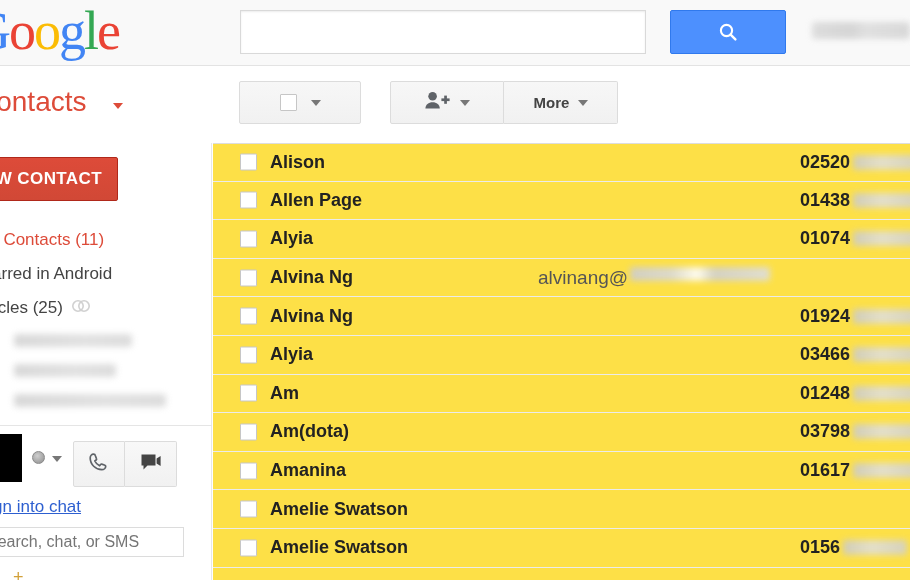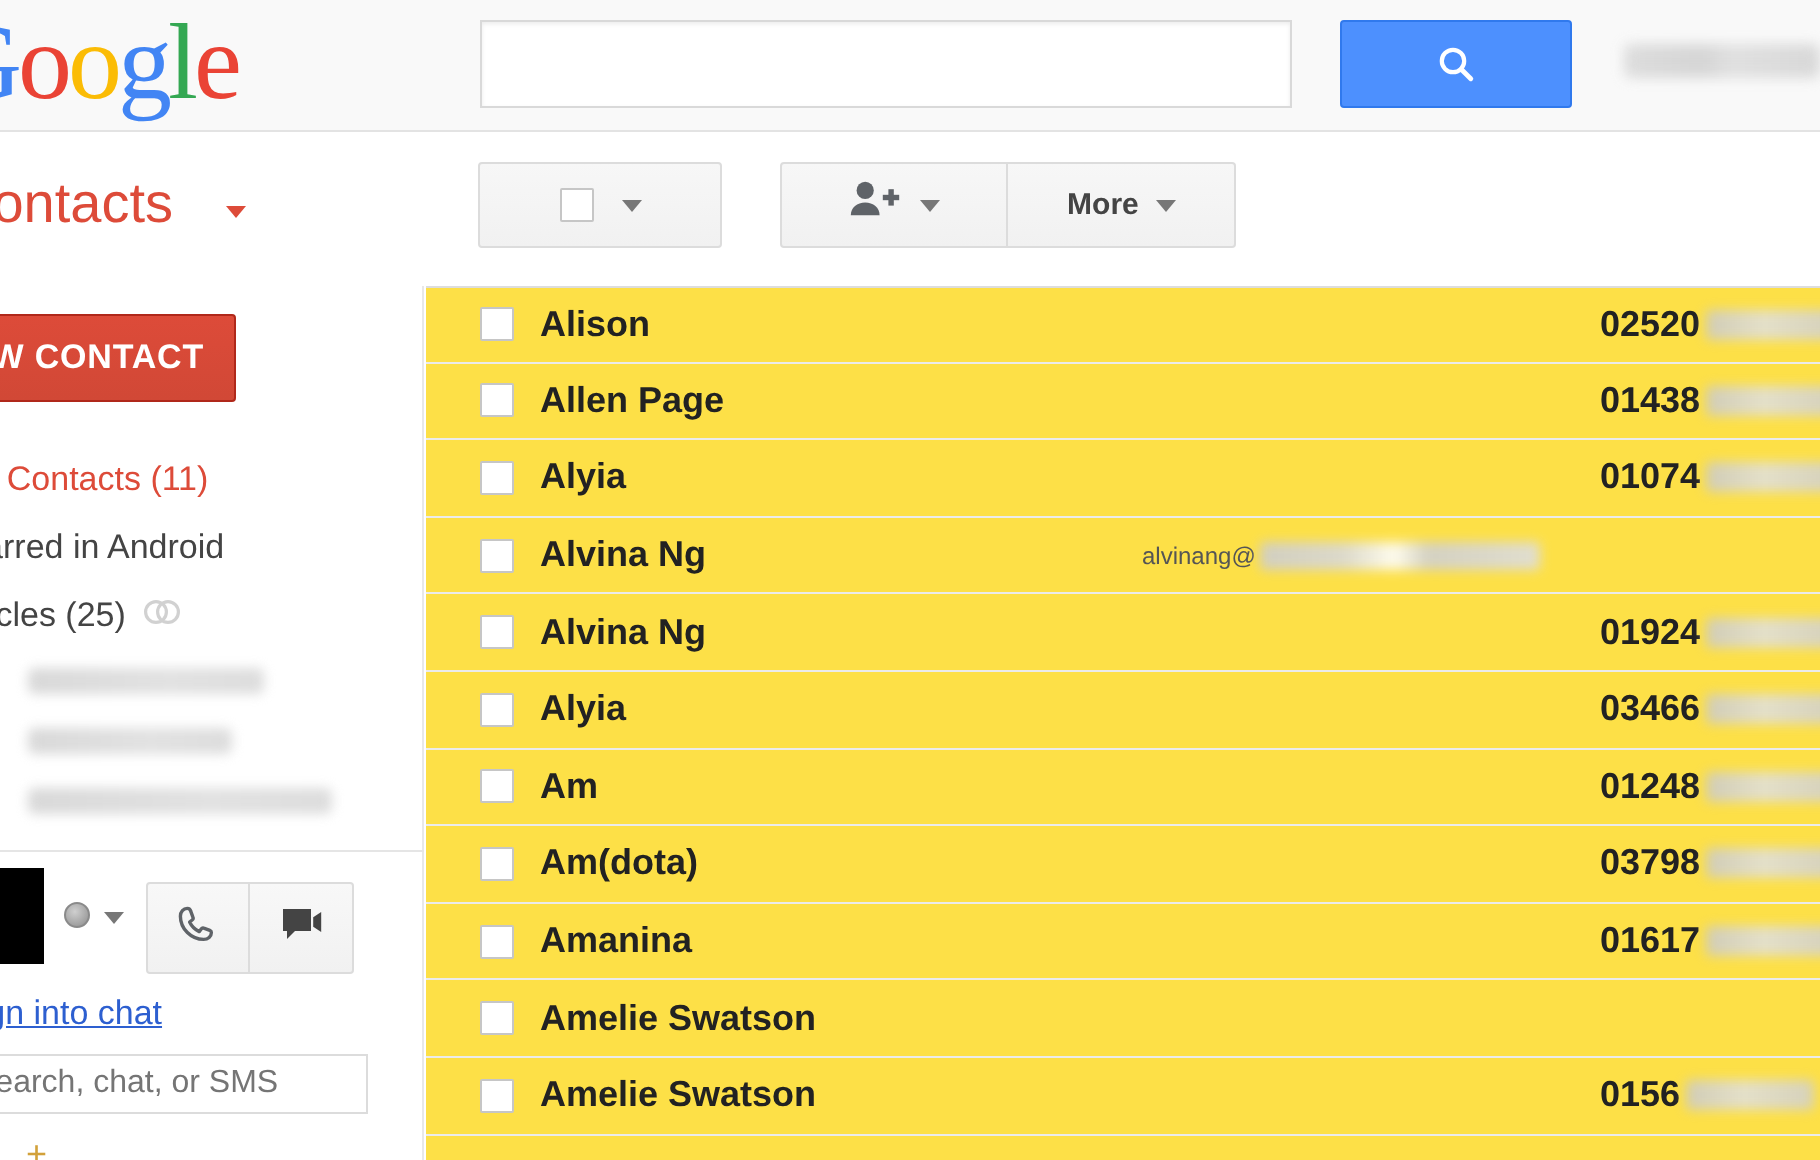--- a/index.html
+++ b/index.html
@@ -258,23 +258,23 @@
     cursor:pointer;
   }
   .row-name {
     position:absolute; left:57px;
     font-size:18px; font-weight:bold; color:#222;
     white-space:nowrap;
     cursor:pointer;
   }
   .row-email {
     position:absolute; left:325px;
-    font-size:12px; color:#555;
-    white-space:nowrap;
-    display:flex; margin-left:33px;
+    font-size:19px; color:#555;
+    white-space:nowrap;
+    display:flex; 
   }
   .row-email .blurtail {
     display:inline-block;
     width:140px; height:14px; margin-left:2px;
     background:linear-gradient(90deg,#cdcdcd 0%, #d9d9d9 30%, #ffffff 48%, #d0d0d0 60%, #dedede 100%);
     filter:blur(3px);
     border-radius:2px;
     opacity:0.9;
   }
   .row-phone {

